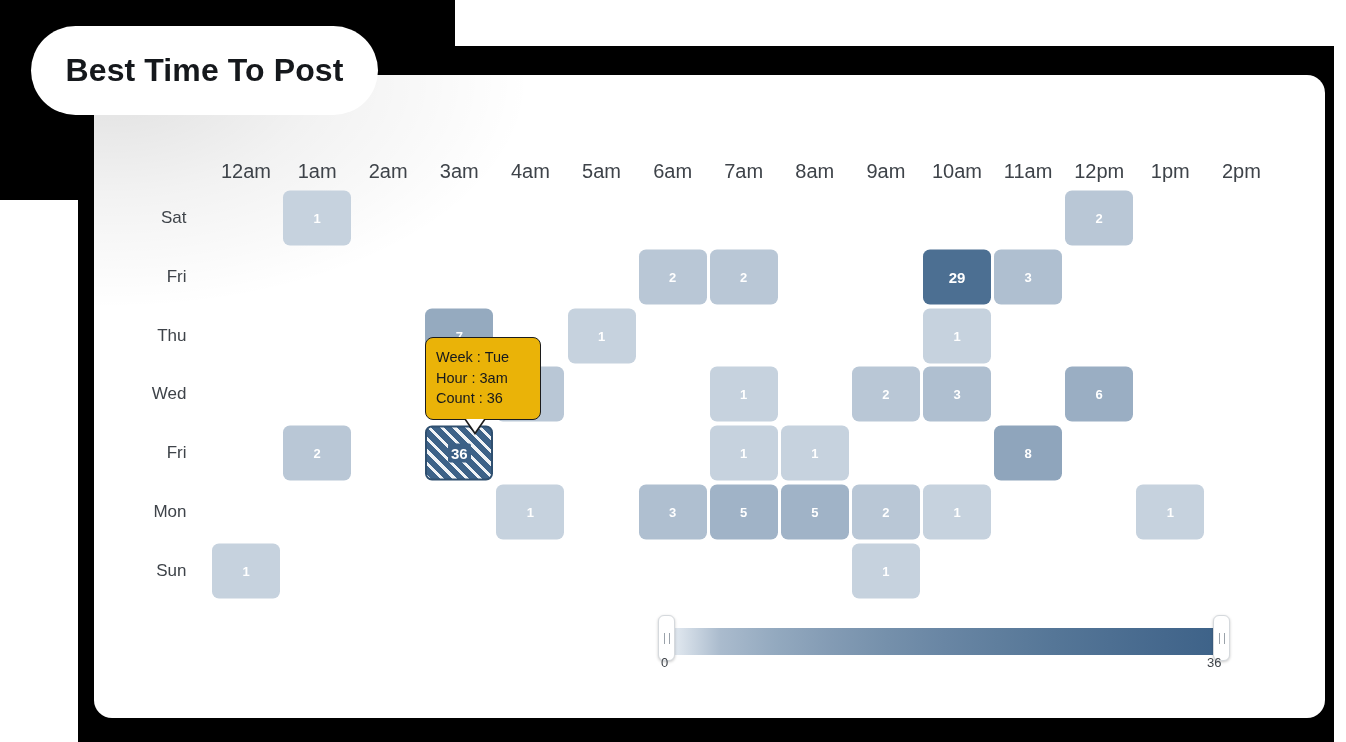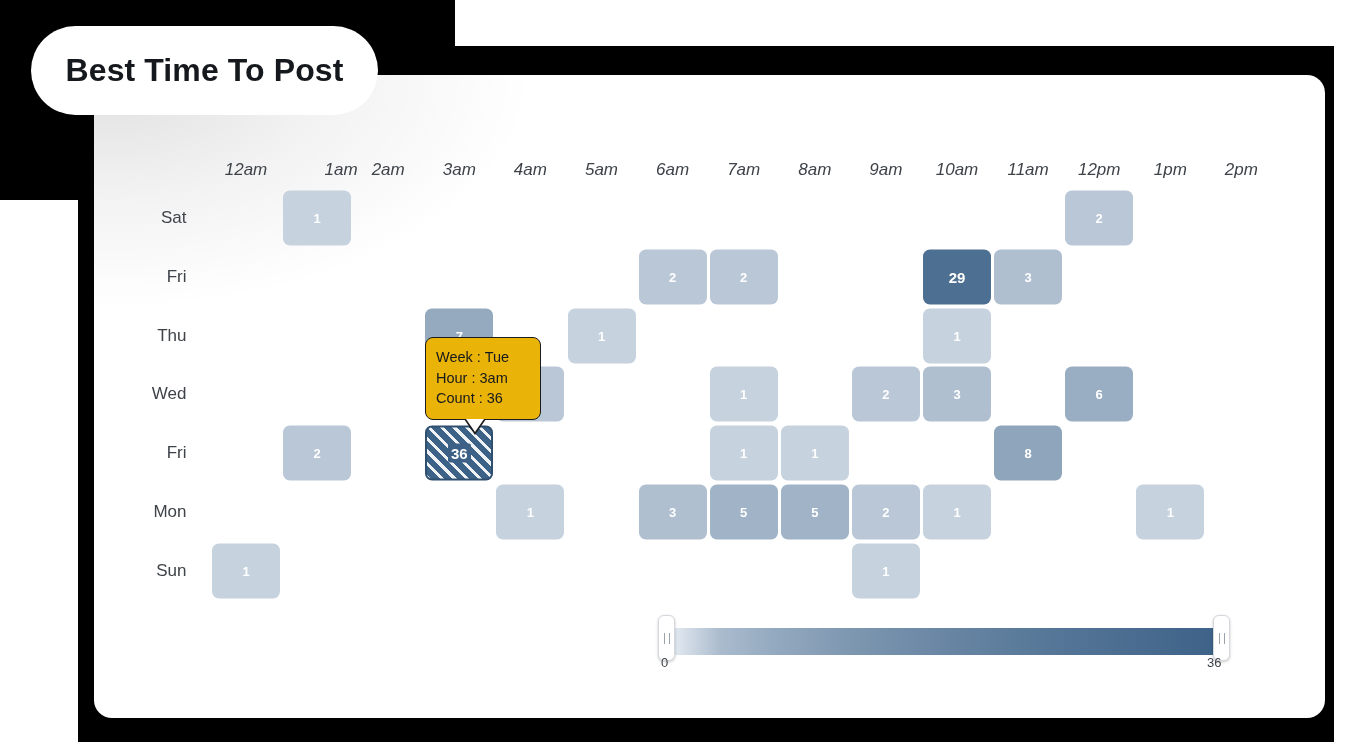--- a/index.html
+++ b/index.html
@@ -88,26 +88,25 @@
 
   
   .heatmap {
     position: absolute;
     left: 94px; top: 75px;
     width: 1231px; height: 643px;
     z-index: 20;
   }
   .hm-col-label {
     position: absolute;
-    font-size: 17px;
+    font-size: 20px;
     color: #3e4349;
     text-align: center;
     white-space: nowrap;
     transform: translateX(-50%);
-    font-style: italic;
   }
   .hm-row-label {
     position: absolute;
     font-size: 17px;
     color: #3e4349;
     white-space: nowrap;
     text-align: right;
     transform: translateY(-50%);
   }
   .hm-cell {
@@ -235,21 +234,21 @@
 <div class="bg-white-top-right"></div>
 <div class="bg-white-bottom-strip"></div>
 <div class="bg-white-right-edge"></div>
 
 <div class="card">
   <div class="card-sheen"></div>
 </div>
 
 <div class="heatmap" id="heatmap">
     <div class="hm-col-label" style="left: 152px; top: 85px;">12am</div>
-    <div class="hm-col-label" style="left: 223.1px; top: 85px; margin-left: 24px;">1am</div>
+    <div class="hm-col-label" style="left: 223.1px; top: 85px;">1am</div>
     <div class="hm-col-label" style="left: 294.2px; top: 85px;">2am</div>
     <div class="hm-col-label" style="left: 365.3px; top: 85px; text-align: right;">3am</div>
     <div class="hm-col-label" style="left: 436.4px; top: 85px;">4am</div>
     <div class="hm-col-label" style="left: 507.5px; top: 85px;">5am</div>
     <div class="hm-col-label" style="left: 578.6px; top: 85px;">6am</div>
     <div class="hm-col-label" style="left: 649.7px; top: 85px;">7am</div>
     <div class="hm-col-label" style="left: 720.8px; top: 85px;">8am</div>
     <div class="hm-col-label" style="left: 791.9px; top: 85px;">9am</div>
     <div class="hm-col-label" style="left: 863px; top: 85px;">10am</div>
     <div class="hm-col-label" style="left: 934.1px; top: 85px;">11am</div>

